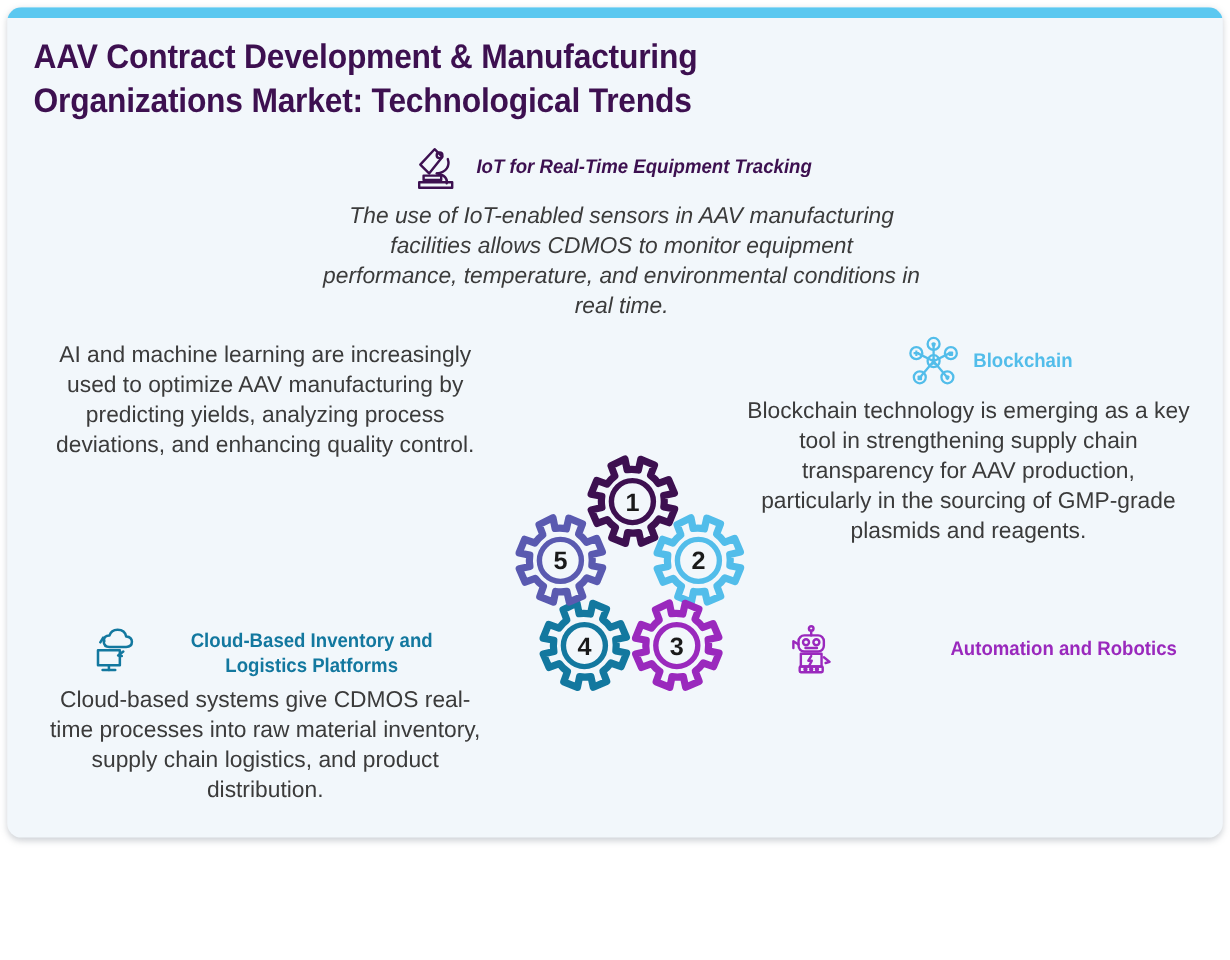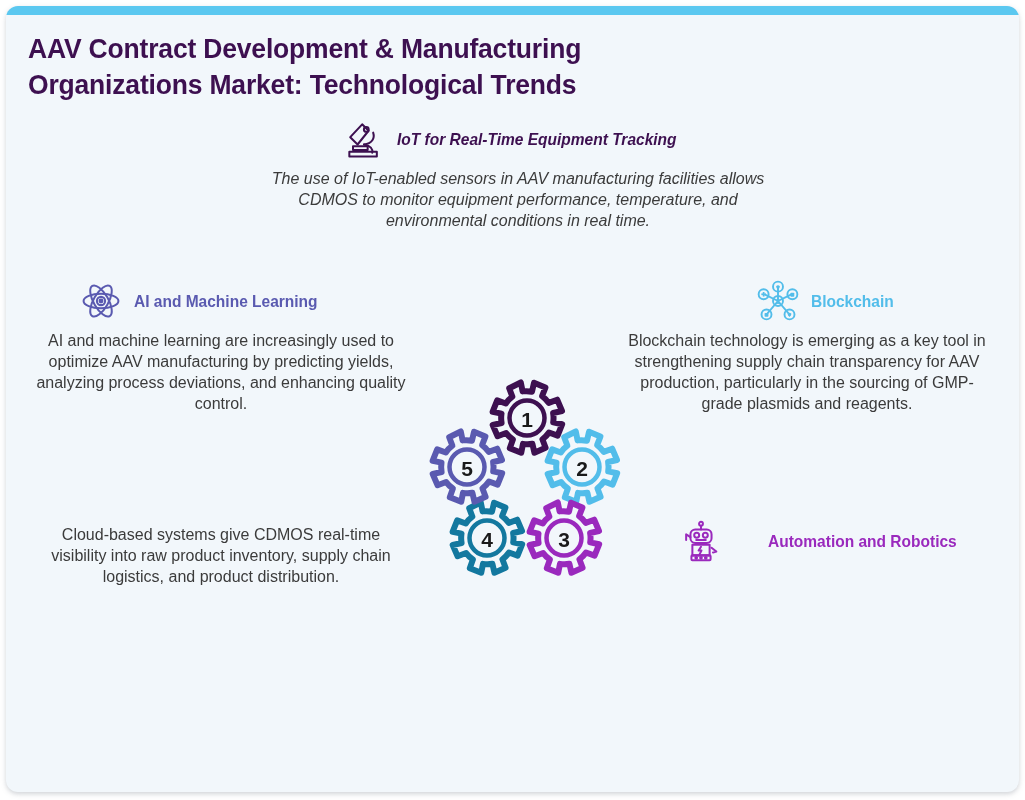--- a/index.html
+++ b/index.html
@@ -11,21 +11,21 @@
     overflow: hidden;
   }
   body {
     font-family: "Liberation Sans", sans-serif;
   }
   #card {
     position: absolute;
     left: 6px;
     top: 6px;
     width: 1013px;
-    height: 786px;
+    height: 692px;
     background: #f2f7fb;
     border-radius: 12px;
     box-shadow: 0 2px 5px rgba(120,130,140,0.35);
     overflow: hidden;
   }
   #accent-bar {
     position: absolute;
     left: 0;
     top: 0;
     width: 100%;
@@ -137,40 +137,40 @@
     justify-content: center;
   }
   .sec-title {
     font-size: 16.5px;
     font-weight: bold;
     line-height: 1.25;
     transform: scaleX(0.94);
     transform-origin: left center;
   }
   .sec-body {
-    font-size: 16px;
+    font-size: 19px;
     color: #3b3b3b;
     line-height: 1.32;
     text-align: center;
     margin-top: 6px;
   }
 
   
   #sec-iot     { left: 262px; top: 110px; width: 500px; font-style: italic; }
   #sec-iot .sec-head { justify-content: center; }
   #sec-ai      { left: 30px;  top: 272px; width: 370px; }
   #sec-block   { left: 615px; top: 272px; width: 372px; }
   #sec-cloud   { left: 30px;  top: 512px; width: 370px; }
   #sec-auto    { left: 615px; top: 512px; width: 372px; }
 
   #sec-ai .sec-head     { justify-content: flex-start; padding-left: 42px; }
   #sec-cloud .sec-head  { justify-content: flex-start; padding-left: 38px; align-items: flex-start; }
   #sec-cloud .sec-title { text-align: center; padding-top: 6px; }
   #sec-block .sec-head  { justify-content: center; padding-left: 40px; }
-  #sec-auto .sec-head   { justify-content: center; padding-left: 32px; gap: 44px; }
+  #sec-auto .sec-head   { justify-content: space-between; padding-left: 32px; gap: 44px; }
 
   
   #gears {
     position: absolute;
     left: 420px;
     top: 370px;
     width: 200px;
     height: 210px;
   }
   .gear-num {
@@ -206,32 +206,20 @@
           <rect x="12" y="32" width="16" height="4"></rect>
           <rect x="8" y="38" width="30" height="5"></rect>
         </svg>
       </span>
       <span class="sec-title" style="color:#3d1050">IoT for Real-Time Equipment Tracking</span>
     </div>
     <div class="sec-body">The use of IoT-enabled sensors in AAV manufacturing facilities allows CDMOS to monitor equipment performance, temperature, and environmental conditions in real time.</div>
   </div>
 
   <div class="section" id="sec-ai">
-    <div class="sec-head">
-      <span class="sec-icon">
-        <svg width="44" height="44" viewBox="0 0 48 48" fill="none" stroke="#5a5ab0" stroke-width="2.2">
-          <ellipse cx="24" cy="24" rx="19" ry="8"></ellipse>
-          <ellipse cx="24" cy="24" rx="19" ry="8" transform="rotate(60 24 24)"></ellipse>
-          <ellipse cx="24" cy="24" rx="19" ry="8" transform="rotate(120 24 24)"></ellipse>
-          <circle cx="24" cy="24" r="4.5"></circle>
-          <circle cx="24" cy="24" r="1.6" fill="#5a5ab0"></circle>
-        </svg>
-      </span>
-      <span class="sec-title" style="color:#5a5ab0">AI and Machine Learning</span>
-    </div>
     <div class="sec-body">AI and machine learning are increasingly used to optimize AAV manufacturing by predicting yields, analyzing process deviations, and enhancing quality control.</div>
   </div>
 
   <div class="section" id="sec-block">
     <div class="sec-head">
       <span class="sec-icon">
         <svg width="46" height="46" viewBox="0 0 48 48" fill="none" stroke="#52bdea" stroke-width="2">
           <line x1="24" y1="24" x2="24" y2="9"></line>
           <line x1="24" y1="24" x2="10" y2="17"></line>
           <line x1="24" y1="24" x2="38" y2="17"></line>
@@ -252,21 +240,34 @@
           <rect x="10" y="36.5" width="4" height="4" rx="0.8" fill="#52bdea" stroke="none"></rect>
           <path d="M34 37.4 q2 -2.2 4 0 q0 2 -2 3.2 q-2 -1.2 -2 -3.2" fill="#52bdea" stroke="none"></path>
         </svg>
       </span>
       <span class="sec-title" style="color:#52bdea">Blockchain</span>
     </div>
     <div class="sec-body">Blockchain technology is emerging as a key tool in strengthening supply chain transparency for AAV production, particularly in the sourcing of GMP-grade plasmids and reagents.</div>
   </div>
 
   <div class="section" id="sec-cloud">
-    <div class="sec-body">Cloud-based systems give CDMOS real-time visibility into raw product inventory, supply chain logistics, and product distribution.</div>
+    <div class="sec-head">
+      <span class="sec-icon">
+        <svg width="46" height="46" viewBox="0 0 48 48" fill="none" stroke="#13789f" stroke-width="2.2" stroke-linecap="round" stroke-linejoin="round">
+          <path d="M18 22 q-5 0 -5 -5 q0 -5 5 -5 q1.5 -5 7 -5 q6.5 0 7.5 6 q5 0.4 5 4.6 q0 4.4 -5 4.4 Z"></path>
+          <rect x="8" y="25" width="19" height="13"></rect>
+          <line x1="17.5" y1="38" x2="17.5" y2="42"></line>
+          <line x1="12" y1="42" x2="23" y2="42"></line>
+          <path d="M10 18 l2.5 -4 l1 3"></path>
+          <path d="M30 26 l-4.5 3.5 l3.2 0.4"></path>
+        </svg>
+      </span>
+      <span class="sec-title" style="color:#13789f">Cloud-Based Inventory and Logistics Platforms</span>
+    </div>
+    <div class="sec-body">Cloud-based systems give CDMOS real-time processes into raw material inventory, supply chain logistics, and product distribution.</div>
   </div>
 
   <div class="section" id="sec-auto">
     <div class="sec-head">
       <span class="sec-icon">
         <svg width="46" height="46" viewBox="0 0 48 48" fill="none" stroke="#9a29bd" stroke-width="2.1" stroke-linecap="round" stroke-linejoin="round">
           <circle cx="24" cy="6" r="2"></circle>
           <line x1="24" y1="8" x2="24" y2="12"></line>
           <rect x="13" y="12" width="22" height="14" rx="5"></rect>
           <circle cx="19.5" cy="18" r="2.6"></circle>

